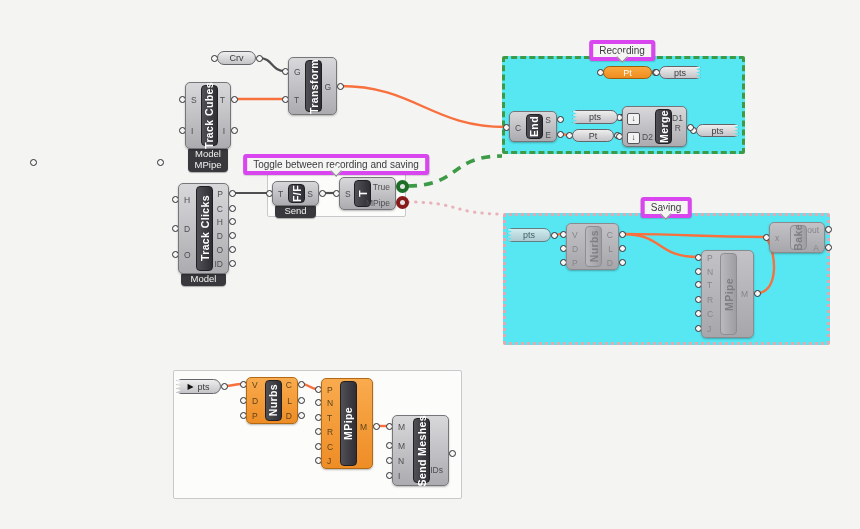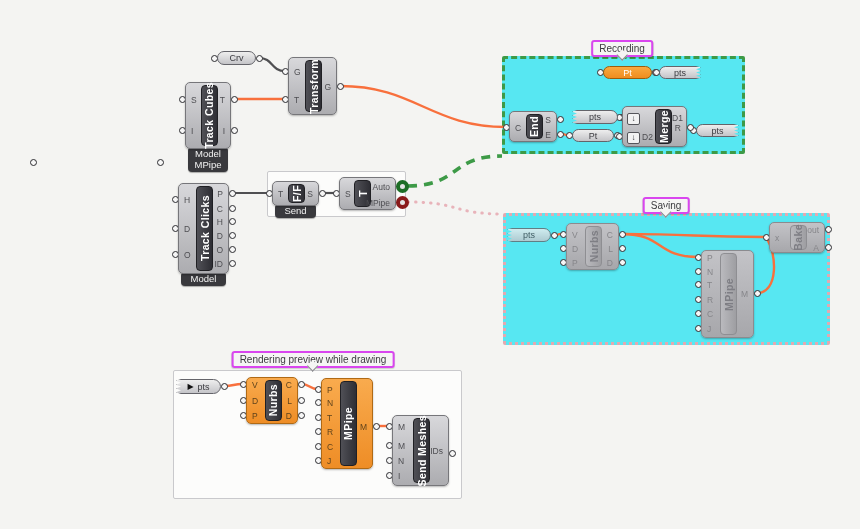--- a/index.html
+++ b/index.html
@@ -8,21 +8,21 @@
 
   
   .group{position:absolute;box-sizing:border-box;z-index:1;border-radius:2px;}
   .group.cyan{background:#57e7f2;}
   .group.green{border:3px dashed #3d9a47;}
   .group.pink{border:3px dotted #e2a9b1;}
   .group.white{background:#fcfcfb;border:1px solid #c9c9cc;}
 
   
   .gtag{position:absolute;z-index:6;transform:translateX(-50%);background:#f5f5f4;
-        border:2px solid #d946ef;border-radius:3px;height:13px;line-height:13px;
+        border:4px solid #d946ef;border-radius:3px;height:13px;line-height:13px;
         padding:0 6px;font-size:10px;color:#3a3a3e;white-space:nowrap;box-shadow:0 1px 1px rgba(0,0,0,.15);}
   .gtag::after{content:"";position:absolute;left:50%;bottom:-4px;margin-left:-4px;width:7px;height:7px;
         background:#f5f5f4;border-right:1px solid #88888c;border-bottom:1px solid #88888c;transform:rotate(45deg);}
 
   
   svg.wires{position:absolute;left:0;top:0;z-index:2;pointer-events:none;}
   path.orange{stroke:#f8703d;stroke-width:2.4;fill:none;}
   path.gray{stroke:#4f4f52;stroke-width:2.2;fill:none;}
   path.green-dash{stroke:#3d9a47;stroke-width:3.6;fill:none;stroke-dasharray:9 7;}
   path.pink-dot{stroke:#e8b3ba;stroke-width:3;fill:none;stroke-dasharray:.5 7;stroke-linecap:round;}
@@ -73,24 +73,24 @@
         font-family:"DejaVu Sans Mono",monospace;font-size:8px;line-height:11px;color:#3c3c20;
         text-align:center;padding:6px 7px;}
 </style>
 </head>
 <body>
 
 <div id="canvas">
     <div class="group cyan green" style="left: 502px; top: 56px; width: 243px; height: 98px;"></div>
     <div class="gtag" style="left: 622px; top: 40px;">Recording</div>
     <div class="group white" style="left: 267px; top: 171px; width: 139px; height: 46px;"></div>
+    <div class="gtag" style="left: 336px; top: 154px;">Toggle between recording and saving</div>
     <div class="group cyan pink" style="left: 503px; top: 213px; width: 327px; height: 132px;"></div>
     <div class="gtag" style="left: 666px; top: 197px;">Saving</div>
     <div class="group white" style="left: 173px; top: 370px; width: 289px; height: 129px;"></div>
-    <div class="gtag" style="left: 313px; top: 351px;">Rendering preview while drawing</div>
     <svg class="wires" width="860" height="529">
       <path d="M259,58 C273.3,58 270.7,71 285,71" class="gray"></path>
       <path d="M234,99 C262.05,99 256.95,99 285,99" class="orange"></path>
       <path d="M340,86 C415,86 431,127 506,127" class="orange"></path>
       <path d="M560,134 C568,134 561,135 569,135" class="orange"></path>
       <path d="M615,135 C623,135 611,136 619,136" class="orange"></path>
       <path d="M616,117 C624,117 611,117 619,117" class="orange"></path>
       <path d="M652,72 C660,72 648,72 656,72" class="orange"></path>
       <path d="M690,127 C698,127 685,130 693,130" class="orange"></path>
       <path d="M232,193 C252.35,193 248.65,193 269,193" class="gray"></path>
@@ -210,21 +210,21 @@
       <div class="pl" style="right: 5px; top: 7.5px;">S</div>
     </div>
     <div class="port" style="left: 332.5px; top: 189.5px;"></div>
     <div class="port ring green" style="left: 395.5px; top: 179.5px;"></div>
     <div class="port ring red" style="left: 395.5px; top: 195.5px;"></div>
     <div class="comp gray" style="left: 339px; top: 177px; width: 57px; height: 33px;">
       <div class="bar" style="left: 14px;">
         <span>T</span>
       </div>
       <div class="pl" style="left: 5px; top: 11.5px;">S</div>
-      <div class="pl" style="right: 5px; top: 4.5px;">Auto</div>
+      <div class="pl" style="right: 5px; top: 4.5px;">True</div>
       <div class="pl" style="right: 5px; top: 20.5px;">MPipe</div>
     </div>
     <div class="port" style="left: 502.5px; top: 123.5px;"></div>
     <div class="port" style="left: 556.5px; top: 115.5px;"></div>
     <div class="port" style="left: 556.5px; top: 130.5px;"></div>
     <div class="comp gray" style="left: 509px; top: 111px; width: 48px; height: 31px;">
       <div class="bar" style="left: 15.5px;">
         <span>End</span>
       </div>
       <div class="pl" style="left: 5px; top: 11.5px;">C</div>
@@ -333,15 +333,15 @@
     <div class="port" style="left: 385.5px; top: 471.5px;"></div>
     <div class="port" style="left: 448.5px; top: 449.5px;"></div>
     <div class="comp gray" style="left: 392px; top: 415px; width: 57px; height: 71px;">
       <div class="bar" style="left: 20px;">
         <span>Send Meshes</span>
       </div>
       <div class="pl" style="left: 5px; top: 6.5px;">M</div>
       <div class="pl" style="left: 5px; top: 25.5px;">M</div>
       <div class="pl" style="left: 5px; top: 40.5px;">N</div>
       <div class="pl" style="left: 5px; top: 55.5px;">I</div>
-      <div class="pl" style="right: 5px; top: 31px; text-align: right;">IDs</div>
+      <div class="pl" style="right: 5px; top: 50px; text-align: right;">IDs</div>
     </div>
   </div>
 
 </body></html>

